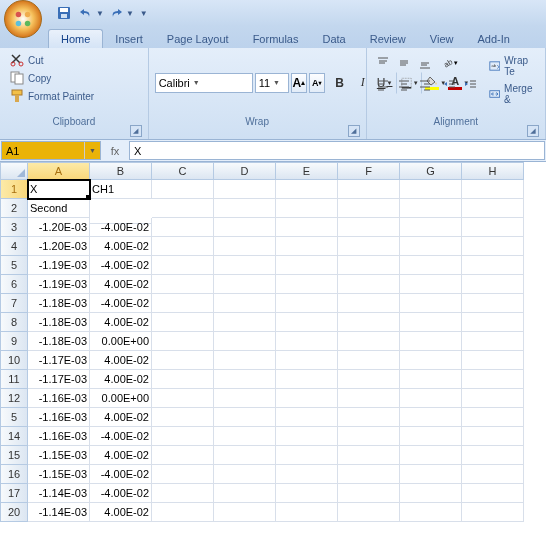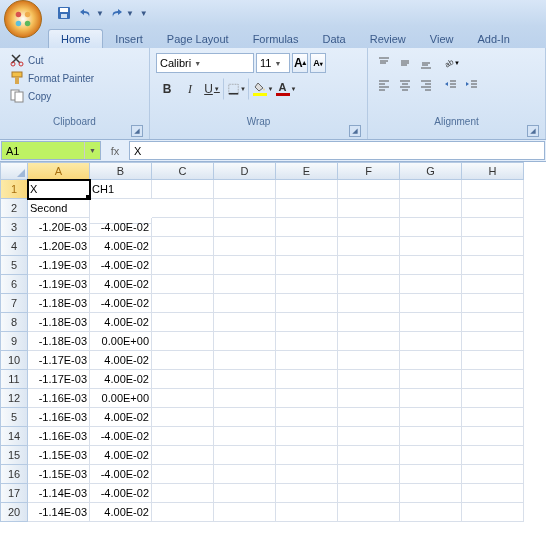--- a/index.html
+++ b/index.html
@@ -46,21 +46,21 @@
 
 
 .align-col { display:flex; flex-direction:column; padding:3px 2px; gap:2px; }
 .align-row { display:flex; gap:1px; }
 .abtn { width:20px; height:20px; border:1px solid transparent; display:flex; align-items:center; justify-content:center; }
 .align-right { display:flex; flex-direction:column; padding:3px 4px; gap:2px; }
 .wrap-btn { display:flex; align-items:center; gap:4px; font-size:10px; color:#3a5a8a; padding:2px; }
 
 
 .fbar { height:22px; background:#e4eefa; border-bottom:1px solid #9ab4d4; display:flex; align-items:stretch; }
-.namebox { width:100px; border:1px solid #9ab4d4; background:#bef264; display:flex; align-items:center; padding:0 4px; margin:1px; }
+.namebox { width:100px; border:1px solid #9ab4d4; background:#eab308; display:flex; align-items:center; padding:0 4px; margin:1px; }
 .namebox .dd { font-size:7px; color:#555; margin-left:auto; border-left:1px solid #ccc; padding-left:4px; height:100%; display:flex; align-items:center; }
 .fx-btns { display:flex; align-items:center; gap:2px; padding:0 4px; }
 .fx-btn { width:18px; height:18px; display:flex; align-items:center; justify-content:center; font-size:11px; color:#666; }
 .formula-input { flex:1; border:1px solid #9ab4d4; background:#fff; margin:1px; padding:0 4px; display:flex; align-items:center; font-size:11px; }
 
 
 .grid { display:flex; }
 .corner { width:28px; height:18px; background:linear-gradient(#f7fafc,#dce6f2); border:1px solid #b5cae3; position:relative; }
 .corner::after { content:""; position:absolute; right:2px; bottom:2px; border:4px solid transparent; border-right-color:#a0b8d8; border-bottom-color:#a0b8d8; }
 .colhead { height:18px; background:linear-gradient(#f7fafc,#dce6f2); border:1px solid #b5cae3; border-left:none; display:flex; align-items:center; justify-content:center; font-size:11px; color:#333; }
@@ -129,39 +129,39 @@
         <div class="clip-item">
             <svg viewBox="0 0 14 14">
               <path d="M2 2 L10 10 M10 2 L2 10" stroke="#333" stroke-width="1.5"></path>
               <circle cx="3" cy="11" r="2" fill="none" stroke="#c33"></circle>
               <circle cx="11" cy="11" r="2" fill="none" stroke="#c33"></circle>
             </svg>
             <span>Cut</span>
           </div>
         <div class="clip-item">
             <svg viewBox="0 0 14 14">
+              <rect x="1" y="1" width="8" height="10" fill="#fff" stroke="#888"></rect>
+              <rect x="5" y="3" width="8" height="10" fill="#fff" stroke="#888"></rect>
+            </svg>
+            <span>Copy</span>
+          </div>
+        <div class="clip-item">
+            <svg viewBox="0 0 14 14">
               <rect x="2" y="1" width="10" height="5" fill="#f3c048" stroke="#a9792d"></rect>
               <rect x="5" y="6" width="4" height="7" fill="#d9a84e"></rect>
             </svg>
             <span>Format Painter</span>
           </div>
-        <div class="clip-item">
-            <svg viewBox="0 0 14 14">
-              <rect x="1" y="1" width="8" height="10" fill="#fff" stroke="#888"></rect>
-              <rect x="5" y="3" width="8" height="10" fill="#fff" stroke="#888"></rect>
-            </svg>
-            <span>Copy</span>
-          </div>
       </div>
     </div>
     <div class="group-label"><span>Clipboard</span><div class="group-dialog">◢</div></div>
   </div>
 
   <div class="group" style="width:218px">
-    <div class="group-body" style="flex-direction:column">
+    <div class="group-body" style="flex-direction:row">
       <div class="font-top">
         <div class="font-combo" style="width:98px">
             <span>Calibri</span>
             <span class="dd">▼</span>
           </div>
         <div class="font-combo" style="width:34px">
             <span>11</span>
             <span class="dd">▼</span>
           </div>
         <div class="incdec" style="font-size:12px">A<span style="font-size:7px;vertical-align:top">▴</span></div>
@@ -272,20 +272,37 @@
             </div>
           <div class="abtn">
               <svg width="14" height="14" viewBox="0 0 14 14">
                 <line x1="6" y1="3" x2="12" y2="3" stroke="#555"></line>
                 <line x1="6" y1="6" x2="12" y2="6" stroke="#555"></line>
                 <line x1="6" y1="9" x2="12" y2="9" stroke="#555"></line>
                 <path d="M1 4 L4 6 L1 8 Z" fill="#3a6fb7"></path>
               </svg>
             </div>
         </div>
+      </div>
+      <div class="align-right">
+        <div class="wrap-btn">
+            <svg width="14" height="14" viewBox="0 0 14 14">
+              <rect x="1" y="2" width="12" height="10" fill="none" stroke="#3a6fb7"></rect>
+              <text x="3" y="8" font-size="5" fill="#333">ab</text>
+              <path d="M10 6 L12 8 L10 10" fill="none" stroke="#3a6fb7"></path>
+            </svg>
+            <span>Wrap Te</span>
+          </div>
+        <div class="wrap-btn">
+            <svg width="14" height="14" viewBox="0 0 14 14">
+              <rect x="1" y="3" width="12" height="8" fill="none" stroke="#3a6fb7"></rect>
+              <path d="M3 7 L6 7 M5 5 L3 7 L5 9 M11 7 L8 7 M9 5 L11 7 L9 9" stroke="#3a6fb7" fill="none"></path>
+            </svg>
+            <span>Merge &amp;</span>
+          </div>
       </div>
     </div>
     <div class="group-label"><span>Alignment</span><div class="group-dialog">◢</div></div>
   </div>
 </div>
 
 <div class="fbar">
   <div class="namebox">
       <span>A1</span>
       <span class="dd">▼</span>

